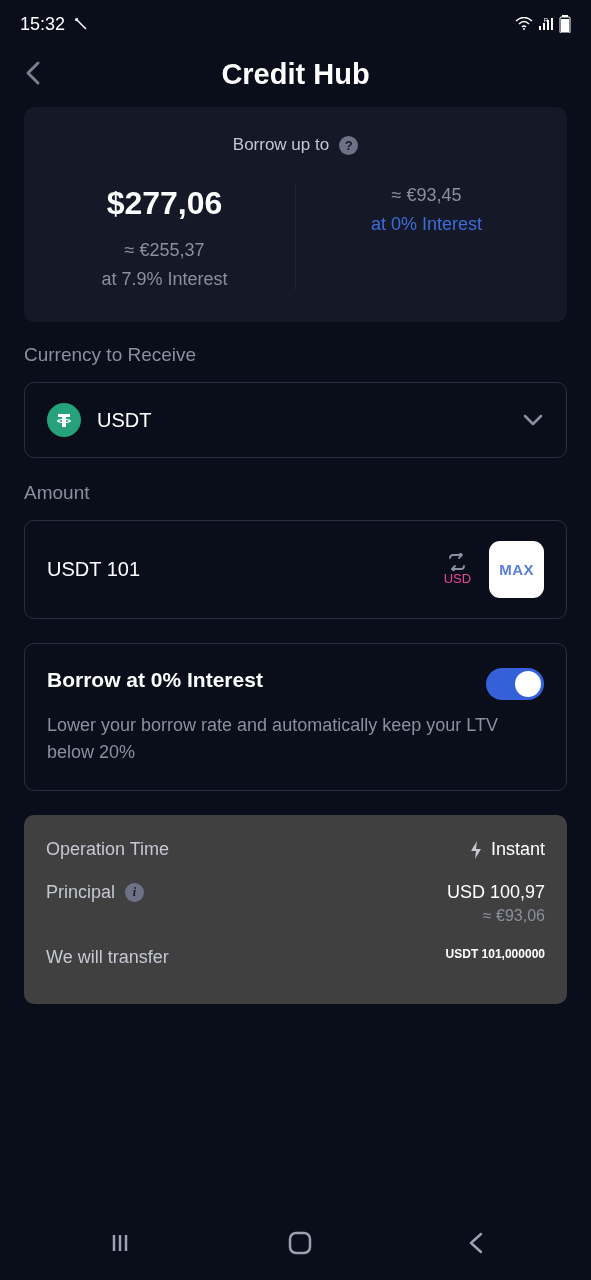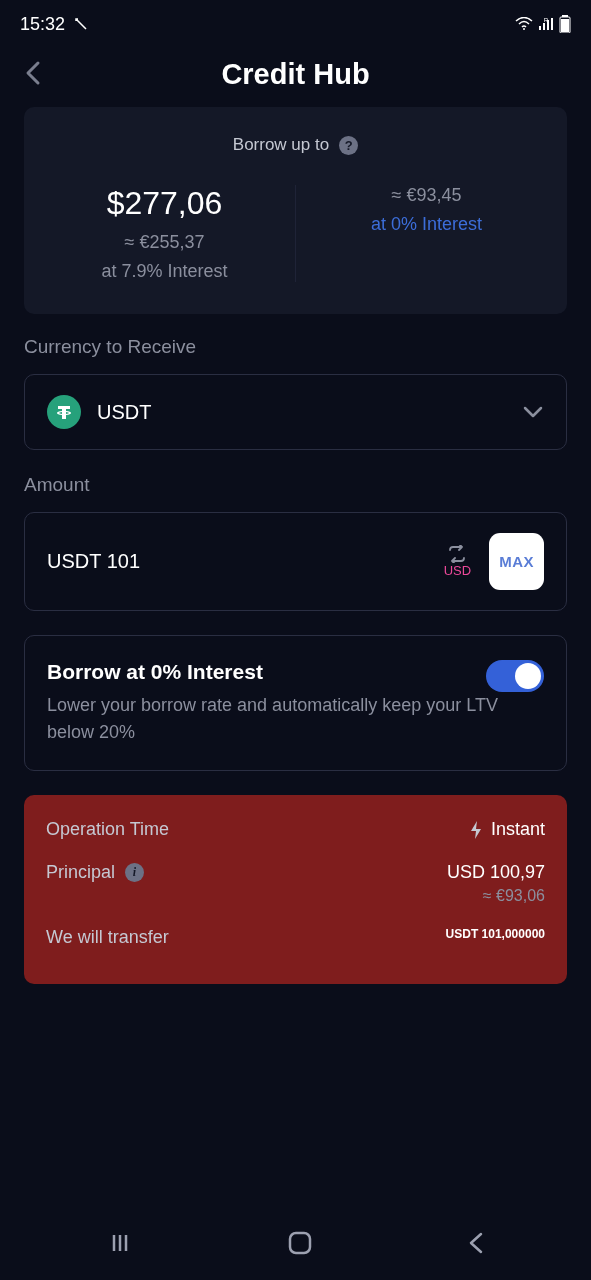--- a/index.html
+++ b/index.html
@@ -21,47 +21,47 @@
     
     .content { padding: 0 24px; }
     .card { background: #141827; border-radius: 10px; padding: 28px 20px 32px 20px; margin-bottom: 22px; }
     .borrow-label { display: flex; justify-content: center; align-items: center; gap: 10px; font-size: 17px; margin-bottom: 30px; color: #c5c8d2; }
     .help-icon { width: 19px; height: 19px; border-radius: 50%; background: #6c7185; display: flex; align-items: center; justify-content: center; font-size: 13px; font-weight: bold; color: #141827;}
     
     .borrow-row { display: flex; }
     .borrow-col { flex: 1; text-align: center; }
     .borrow-col.left { border-right: 1px solid #1f2337; padding-right: 10px;}
     .borrow-col.right { padding-left: 10px;}
-    .big-amount { font-size: 32px; font-weight: 400; margin-bottom: 10px; }
+    .big-amount { font-size: 32px; font-weight: 700; margin-bottom: 18px; }
     .sub-amount { font-size: 18px; color: #8b8f9e; margin-bottom: 8px; }
     .interest-txt { font-size: 18px; color: #8b8f9e; }
     .interest-txt.blue { color: #3c6dd8; font-weight: 500; }
     
     .section-label { font-size: 19px; color: #8b8f9e; margin-bottom: 16px; }
     .section { margin-bottom: 24px; }
     
     .select-box { border: 1px solid #2a2e42; border-radius: 10px; padding: 20px 22px; display: flex; align-items: center; justify-content: space-between; }
     .select-value { font-size: 20px; font-weight: 500; }
     .select-value.with-icon { display: flex; align-items: center; gap: 16px; }
     .tether-icon { width: 34px; height: 34px; border-radius: 50%; background: #26a17b; display: flex; align-items: center; justify-content: center; }
     
     .input-box { border: 1px solid #2a2e42; border-radius: 10px; padding: 20px 22px; display: flex; align-items: center; justify-content: space-between; }
     .input-value { font-size: 20px; font-weight: 500; color: #fff; }
     .input-right { display: flex; align-items: center; gap: 18px; }
     .usd-switch { display: flex; flex-direction: column; align-items: center; font-size: 13px; color: #ec4899; }
     .max-btn { background: #ffffff; color: #5a7dd6; padding: 20px 10px; border-radius: 11px; font-size: 15px; font-weight: 700; letter-spacing: 0.5px; }
     
-    .toggle-box { border: 1px solid #2a2e42; border-radius: 10px; padding: 24px 22px; display: flex; flex-direction: column; }
+    .toggle-box { border: 1px solid #2a2e42; border-radius: 10px; padding: 24px 22px; display: flex; flex-direction: column; gap: 12px; }
     .toggle-row { display: flex; align-items: flex-start; justify-content: space-between; gap: 16px;}
     .toggle-title { font-size: 21px; font-weight: 600; }
     .toggle-desc { font-size: 18px; color: #8b8f9e; line-height: 1.5; }
     .switch { position: relative; width: 58px; height: 32px; background: #3461d8; border-radius: 16px; flex-shrink: 0; }
     .switch-knob { position: absolute; right: 3px; top: 3px; width: 26px; height: 26px; background: #fff; border-radius: 50%; }
     
-    .summary-box { background: #7f1d1d; border-radius: 10px; padding: 24px 22px; }
+    .summary-box { background: #404040; border-radius: 10px; padding: 24px 22px; }
     .summary-row { display: flex; justify-content: space-between; align-items: flex-start; margin-bottom: 22px; }
     .summary-row:last-child { margin-bottom: 12px; }
     .summary-label { font-size: 18px; color: #c5c8d2; display: flex; align-items: center; gap: 10px; }
     .summary-value { text-align: right; }
     .summary-value .main { font-size: 18px; font-weight: 500; display: flex; align-items: center; gap: 8px; justify-content: flex-end;}
     .summary-value .sub { font-size: 16px; color: #8b8f9e; margin-top: 4px; }
     .summary-value.bold .main { font-weight: 700; font-size: 12px; }
     .info-icon { width: 19px; height: 19px; border-radius: 50%; background: #6c7185; display: flex; align-items: center; justify-content: center; font-size: 12px; font-weight: bold; color:#141827; font-style: italic; font-family: serif;}
     
     .nav-bar { position: absolute; bottom: 0; left: 0; right: 0; height: 70px; display: flex; align-items: center; justify-content: space-around; padding: 0 30px; }

